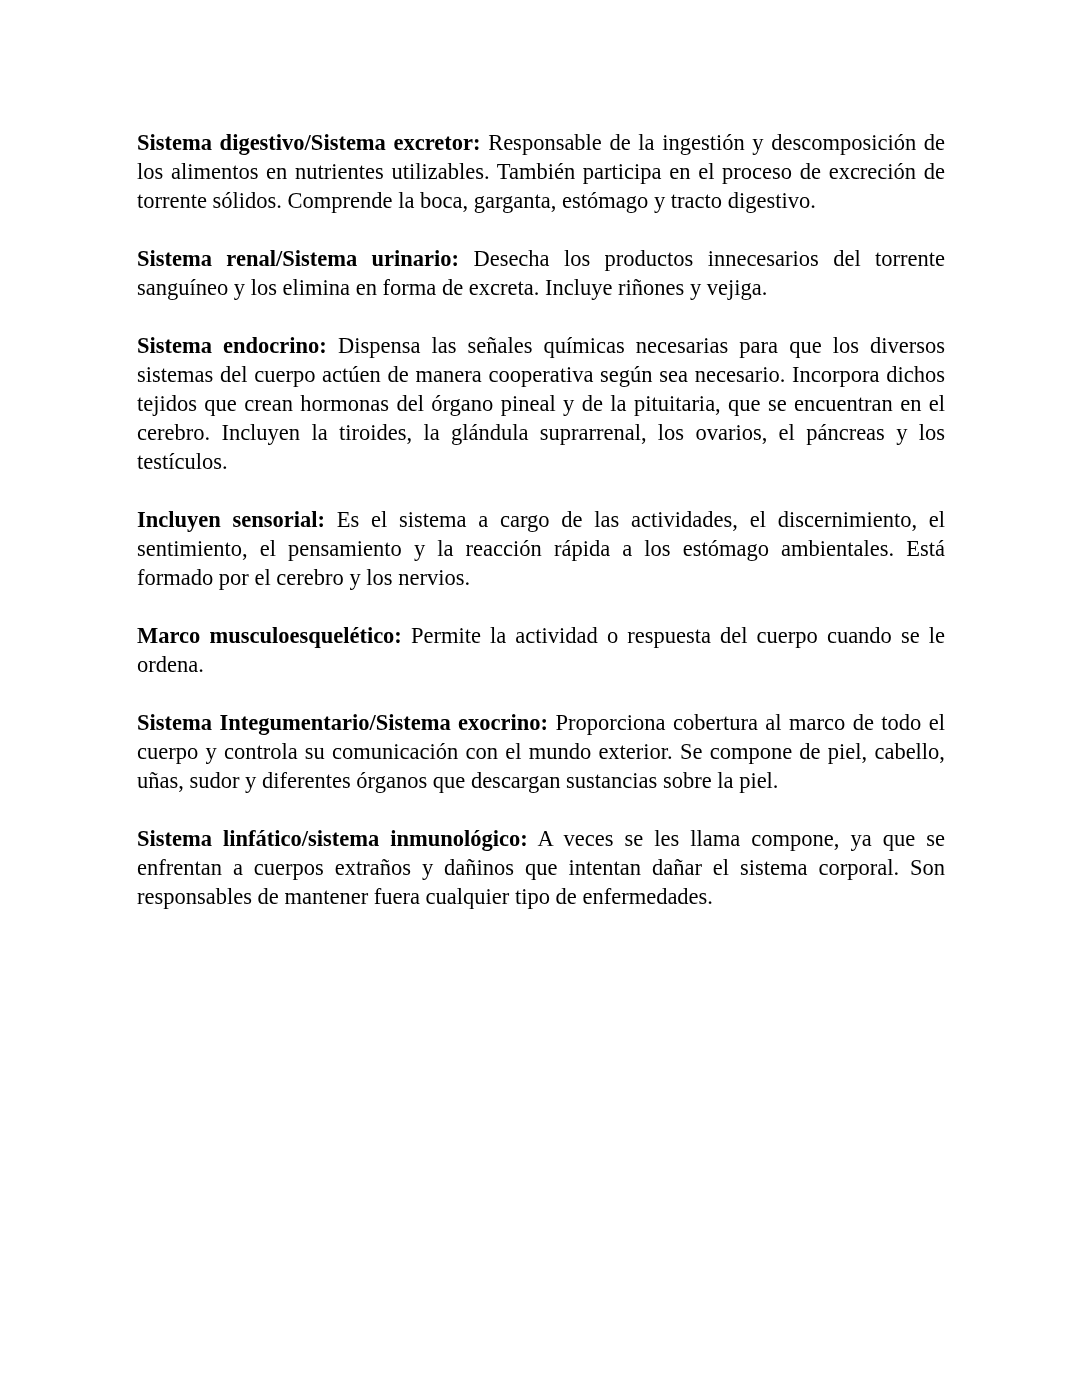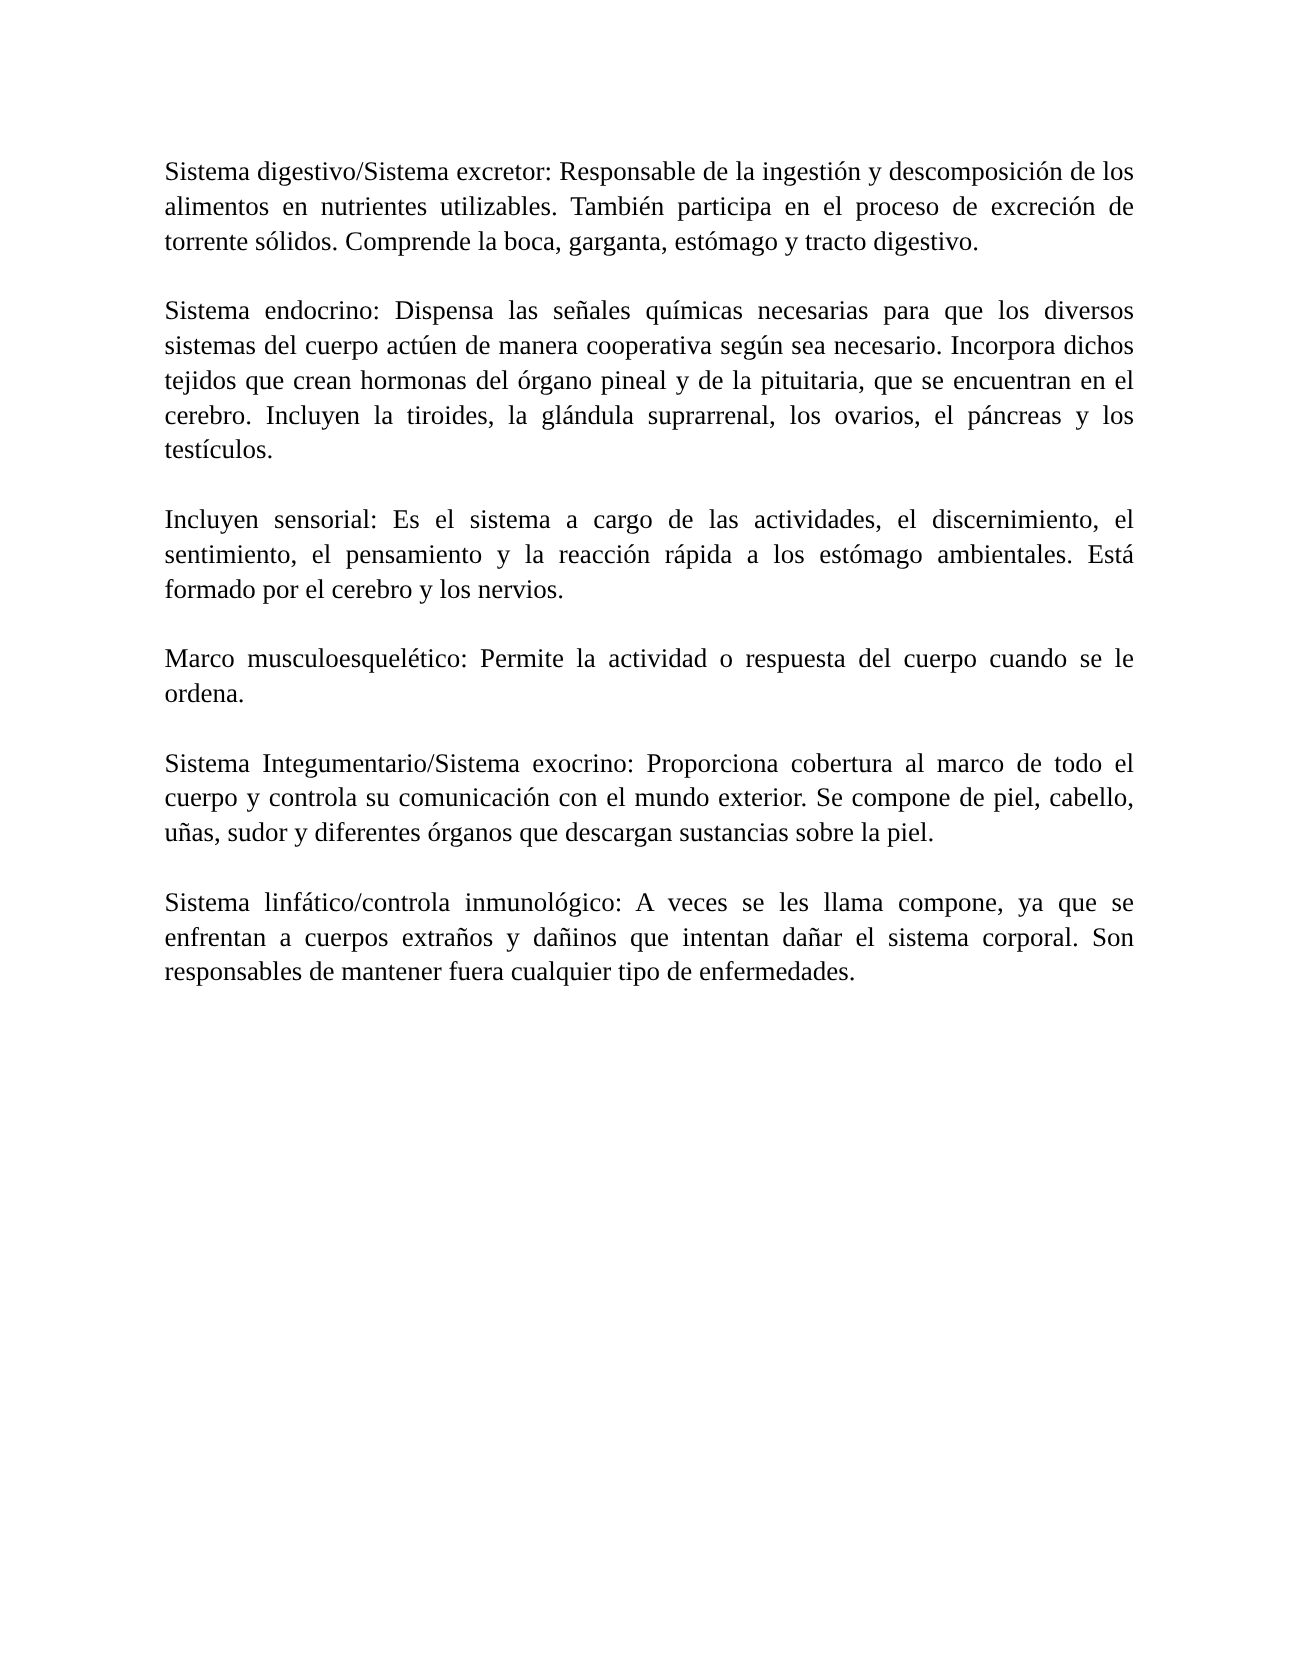--- a/index.html
+++ b/index.html
@@ -19,35 +19,39 @@
     color: #000000;
     overflow: hidden;
   }
   .para {
     margin: 0 0 29px 0;
     text-align: justify;
     text-justify: inter-word;
     hyphens: none;
   }
   .para strong {
-    font-weight: normal;
+    font-weight: bold;
   }
 </style>
 </head>
 <body>
 
 <div class="page">
   <article>
 
     <p class="para">
       <strong>Sistema digestivo/Sistema excretor:</strong>
       <span>Responsable de la ingestión y descomposición de los alimentos en nutrientes utilizables. También participa en el proceso de excreción de torrente sólidos. Comprende la boca, garganta, estómago y tracto digestivo.</span>
     </p>
 
 
+    <p class="para">
+      <strong>Sistema renal/Sistema urinario:</strong>
+      <span>Desecha los productos innecesarios del torrente sanguíneo y los elimina en forma de excreta. Incluye riñones y vejiga.</span>
+    </p>
 
     <p class="para">
       <strong>Sistema endocrino:</strong>
       <span>Dispensa las señales químicas necesarias para que los diversos sistemas del cuerpo actúen de manera cooperativa según sea necesario. Incorpora dichos tejidos que crean hormonas del órgano pineal y de la pituitaria, que se encuentran en el cerebro. Incluyen la tiroides, la glándula suprarrenal, los ovarios, el páncreas y los testículos.</span>
     </p>
 
     <p class="para">
       <strong>Incluyen sensorial:</strong>
       <span>Es el sistema a cargo de las actividades, el discernimiento, el sentimiento, el pensamiento y la reacción rápida a los estómago ambientales. Está formado por el cerebro y los nervios.</span>
     </p>
@@ -56,19 +60,19 @@
       <strong>Marco musculoesquelético:</strong>
       <span>Permite la actividad o respuesta del cuerpo cuando se le ordena.</span>
     </p>
 
     <p class="para">
       <strong>Sistema Integumentario/Sistema exocrino:</strong>
       <span>Proporciona cobertura al marco de todo el cuerpo y controla su comunicación con el mundo exterior. Se compone de piel, cabello, uñas, sudor y diferentes órganos que descargan sustancias sobre la piel.</span>
     </p>
 
     <p class="para">
-      <strong>Sistema linfático/controla inmunológico:</strong>
+      <strong>Sistema linfático/sistema inmunológico:</strong>
       <span>A veces se les llama compone, ya que se enfrentan a cuerpos extraños y dañinos que intentan dañar el sistema corporal. Son responsables de mantener fuera cualquier tipo de enfermedades.</span>
     </p>
 
 
   </article>
 </div>
 
 </body></html>

